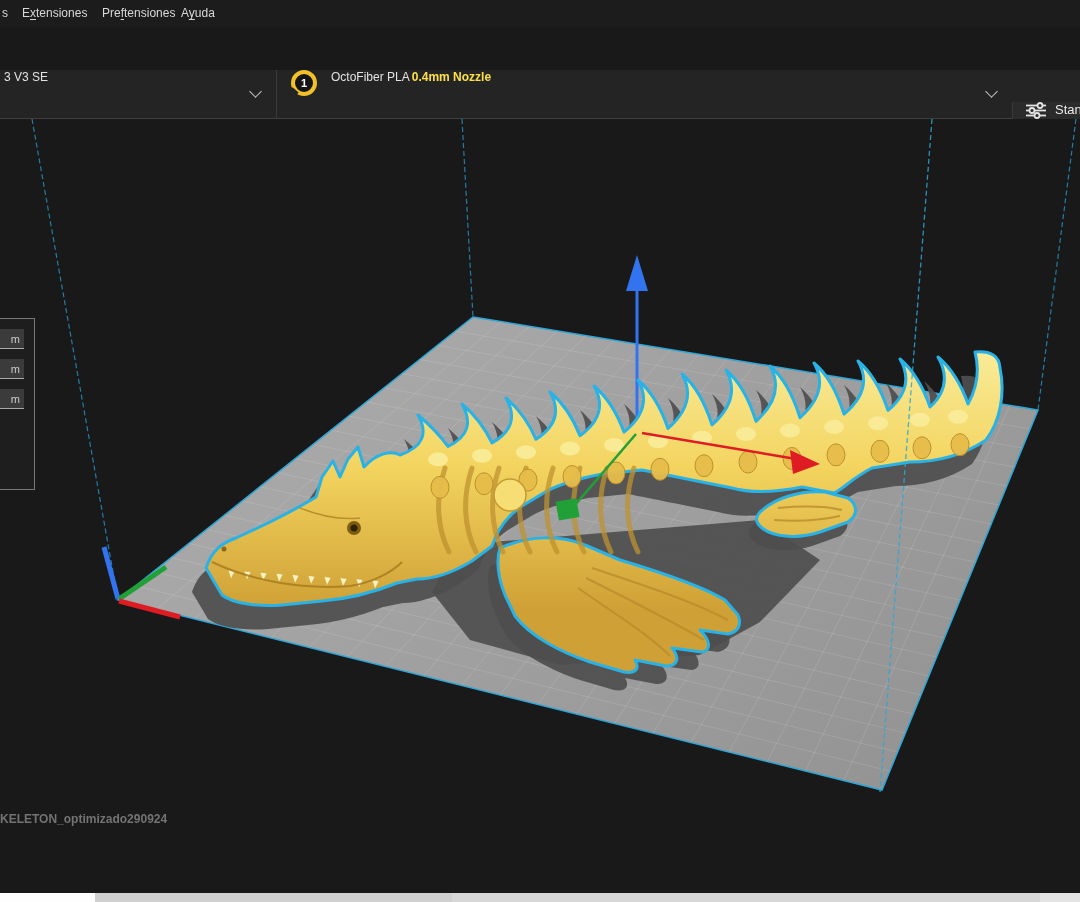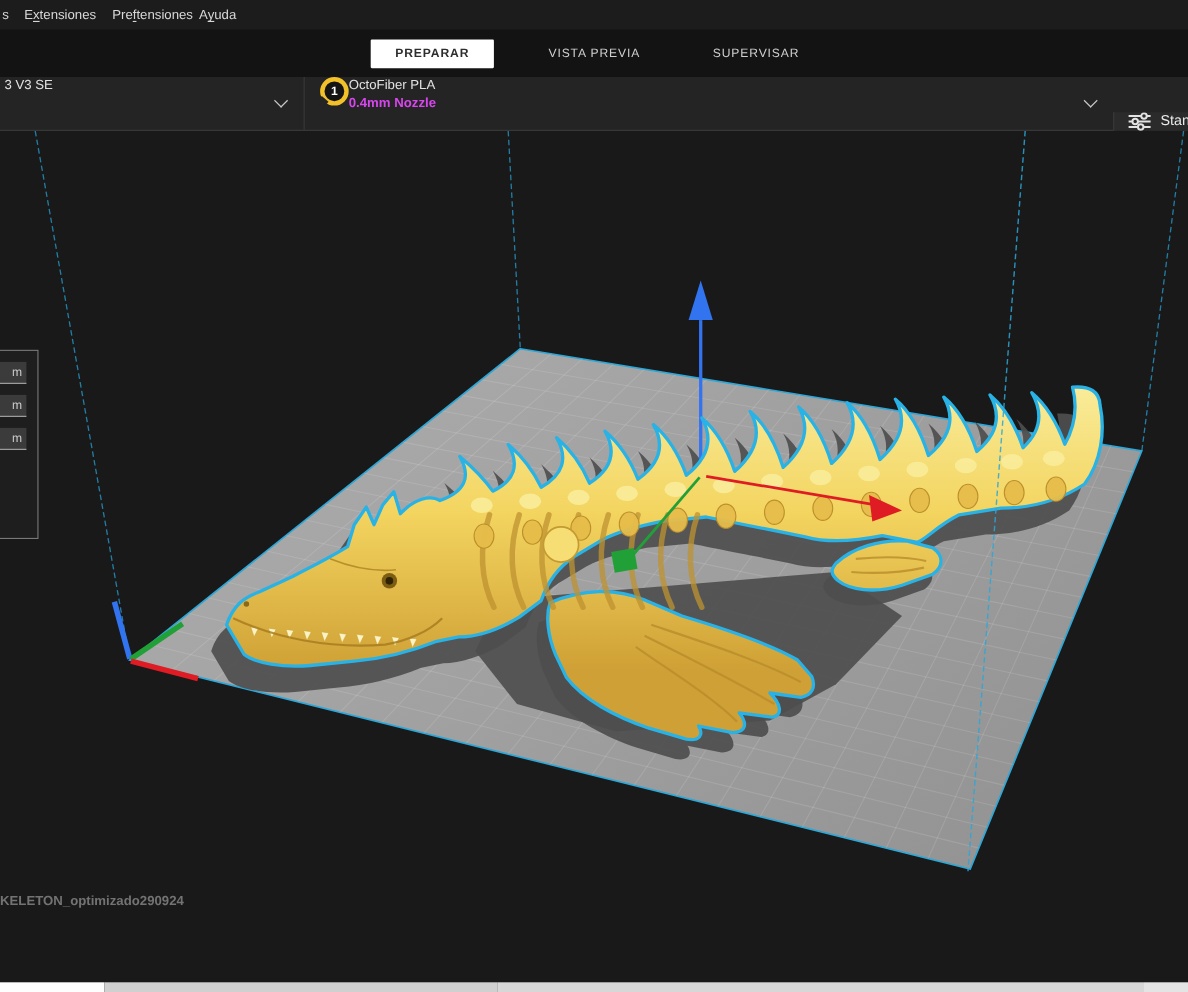--- a/index.html
+++ b/index.html
@@ -23,23 +23,23 @@
   .cfg-sec{position:relative;display:flex;align-items:flex-start;height:100%;}
   .cfg-printer{width:277px;border-right:1px solid #3a3a3a;padding-left:4px;box-sizing:border-box;}
   .cfg-material{flex:1;padding-left:14px;box-sizing:border-box;}
   .cfg-settings{width:68px;border-left:1px solid #3a3a3a;background:#2b2b2b;padding-left:12px;box-sizing:border-box;overflow:hidden;margin-top:32px;}
   .cfg-label{font-size:12px;color:#e2e2e2;}
   .chev{position:absolute;right:16px;top:50%;width:8px;height:8px;margin-top:-7px;
         border-right:1.7px solid #c9c9c9;border-bottom:1.7px solid #c9c9c9;transform:rotate(45deg);}
   .spool{position:relative;width:18px;height:18px;border-radius:50%;border:4px solid #f2c028;background:#141414;
          color:#fff;font-size:11px;font-weight:bold;display:flex;align-items:center;justify-content:center;flex:0 0 auto;}
   .spool::after{content:'';position:absolute;left:-6px;bottom:-5px;width:8px;height:8px;background:#242424;transform:rotate(40deg);}
-  .mat-text{display:flex;flex-direction:column;justify-content:center;gap:2px;}
+  .mat-text{margin-left:14px;display:flex;flex-direction:row;justify-content:center;gap:2px;}
   .mat-line1{font-size:12px;color:#e2e2e2;}
-  .mat-line2{font-size:12px;font-weight:bold;color:#d946ef;}
+  .mat-line2{font-size:12px;font-weight:bold;color:#fde047;}
   .sliders{flex:0 0 auto;margin-right:8px;}
   .set-label{font-size:13px;color:#eaeaea;white-space:nowrap;}
 
   
   .viewport{position:absolute;left:0;top:119px;width:1080px;height:774px;background:#191919;overflow:hidden;}
   #scene{position:absolute;left:0;top:0;}
   .jobname{position:absolute;left:0px;top:693px;font-size:12px;color:#737373;font-weight:bold;}
 
   
   .tool-panel{position:absolute;left:-31px;top:199px;width:64px;height:170px;background:#1e1e1e;border:1px solid #787878;}
@@ -55,27 +55,20 @@
 
 <div class="app">
 
   <div class="menubar">
     <span class="mi" style="left:2px">s</span>
     <span class="mi" style="left:22px"><span>E</span><span class="mn">x</span><span>tensiones</span></span>
     <span class="mi" style="left:102px"><span>Pre</span><span class="mn">f</span><span>tensiones</span></span>
     <span class="mi" style="left:181px"><span>A</span><span class="mn">y</span><span>uda</span></span>
   </div>
 
-  <div class="tabbar">
-    <div class="tabs">
-      <div class="tab active">PREPARAR</div>
-      <div class="tab">VISTA PREVIA</div>
-      <div class="tab">SUPERVISAR</div>
-    </div>
-  </div>
 
   <div class="configbar">
     <div class="cfg-sec cfg-printer">
       <span class="cfg-label">3 V3 SE</span>
       <span class="chev"></span>
     </div>
     <div class="cfg-sec cfg-material">
       <div class="spool">
           <span>1</span>
         </div>

